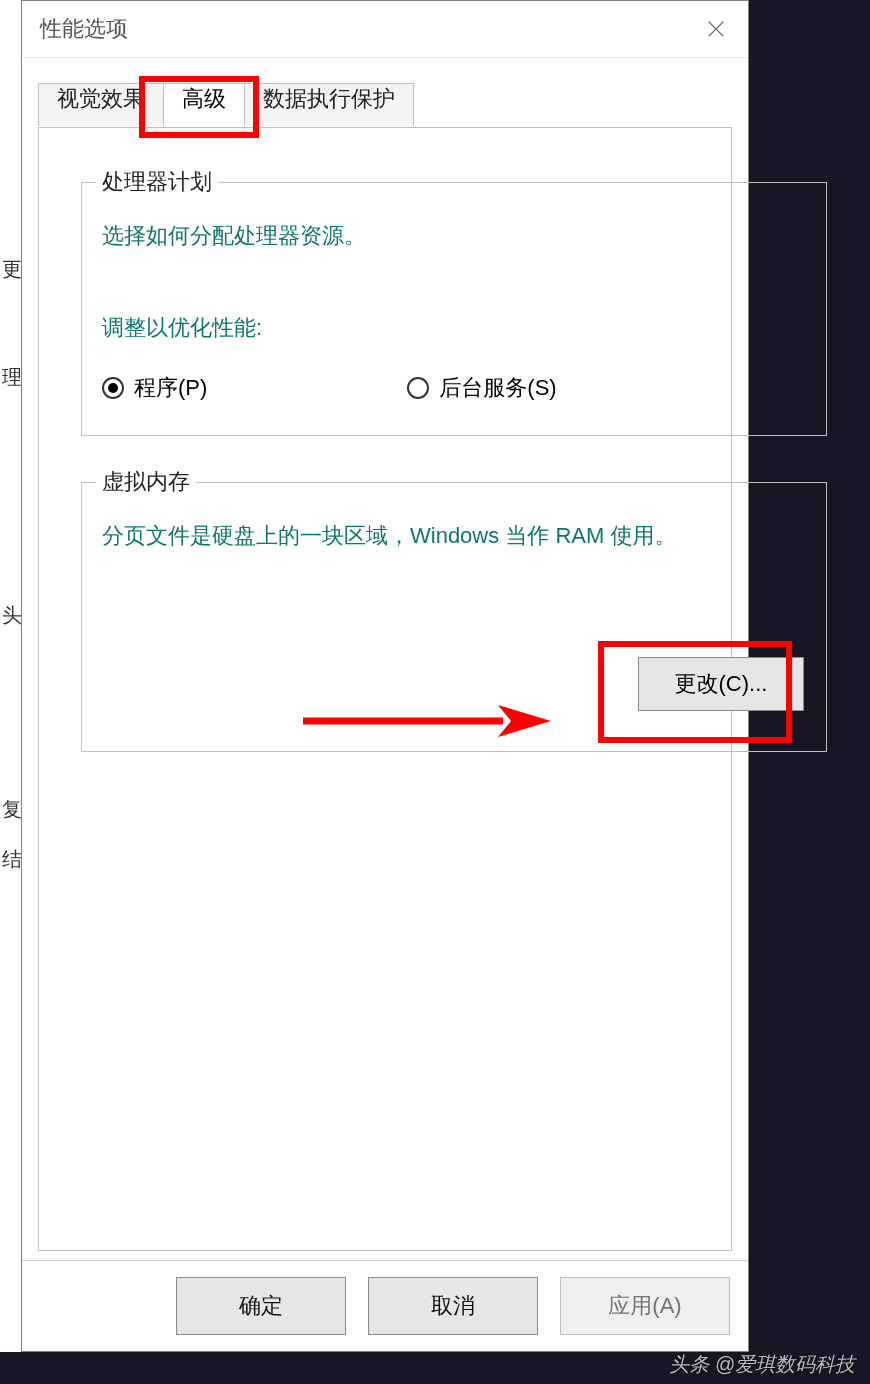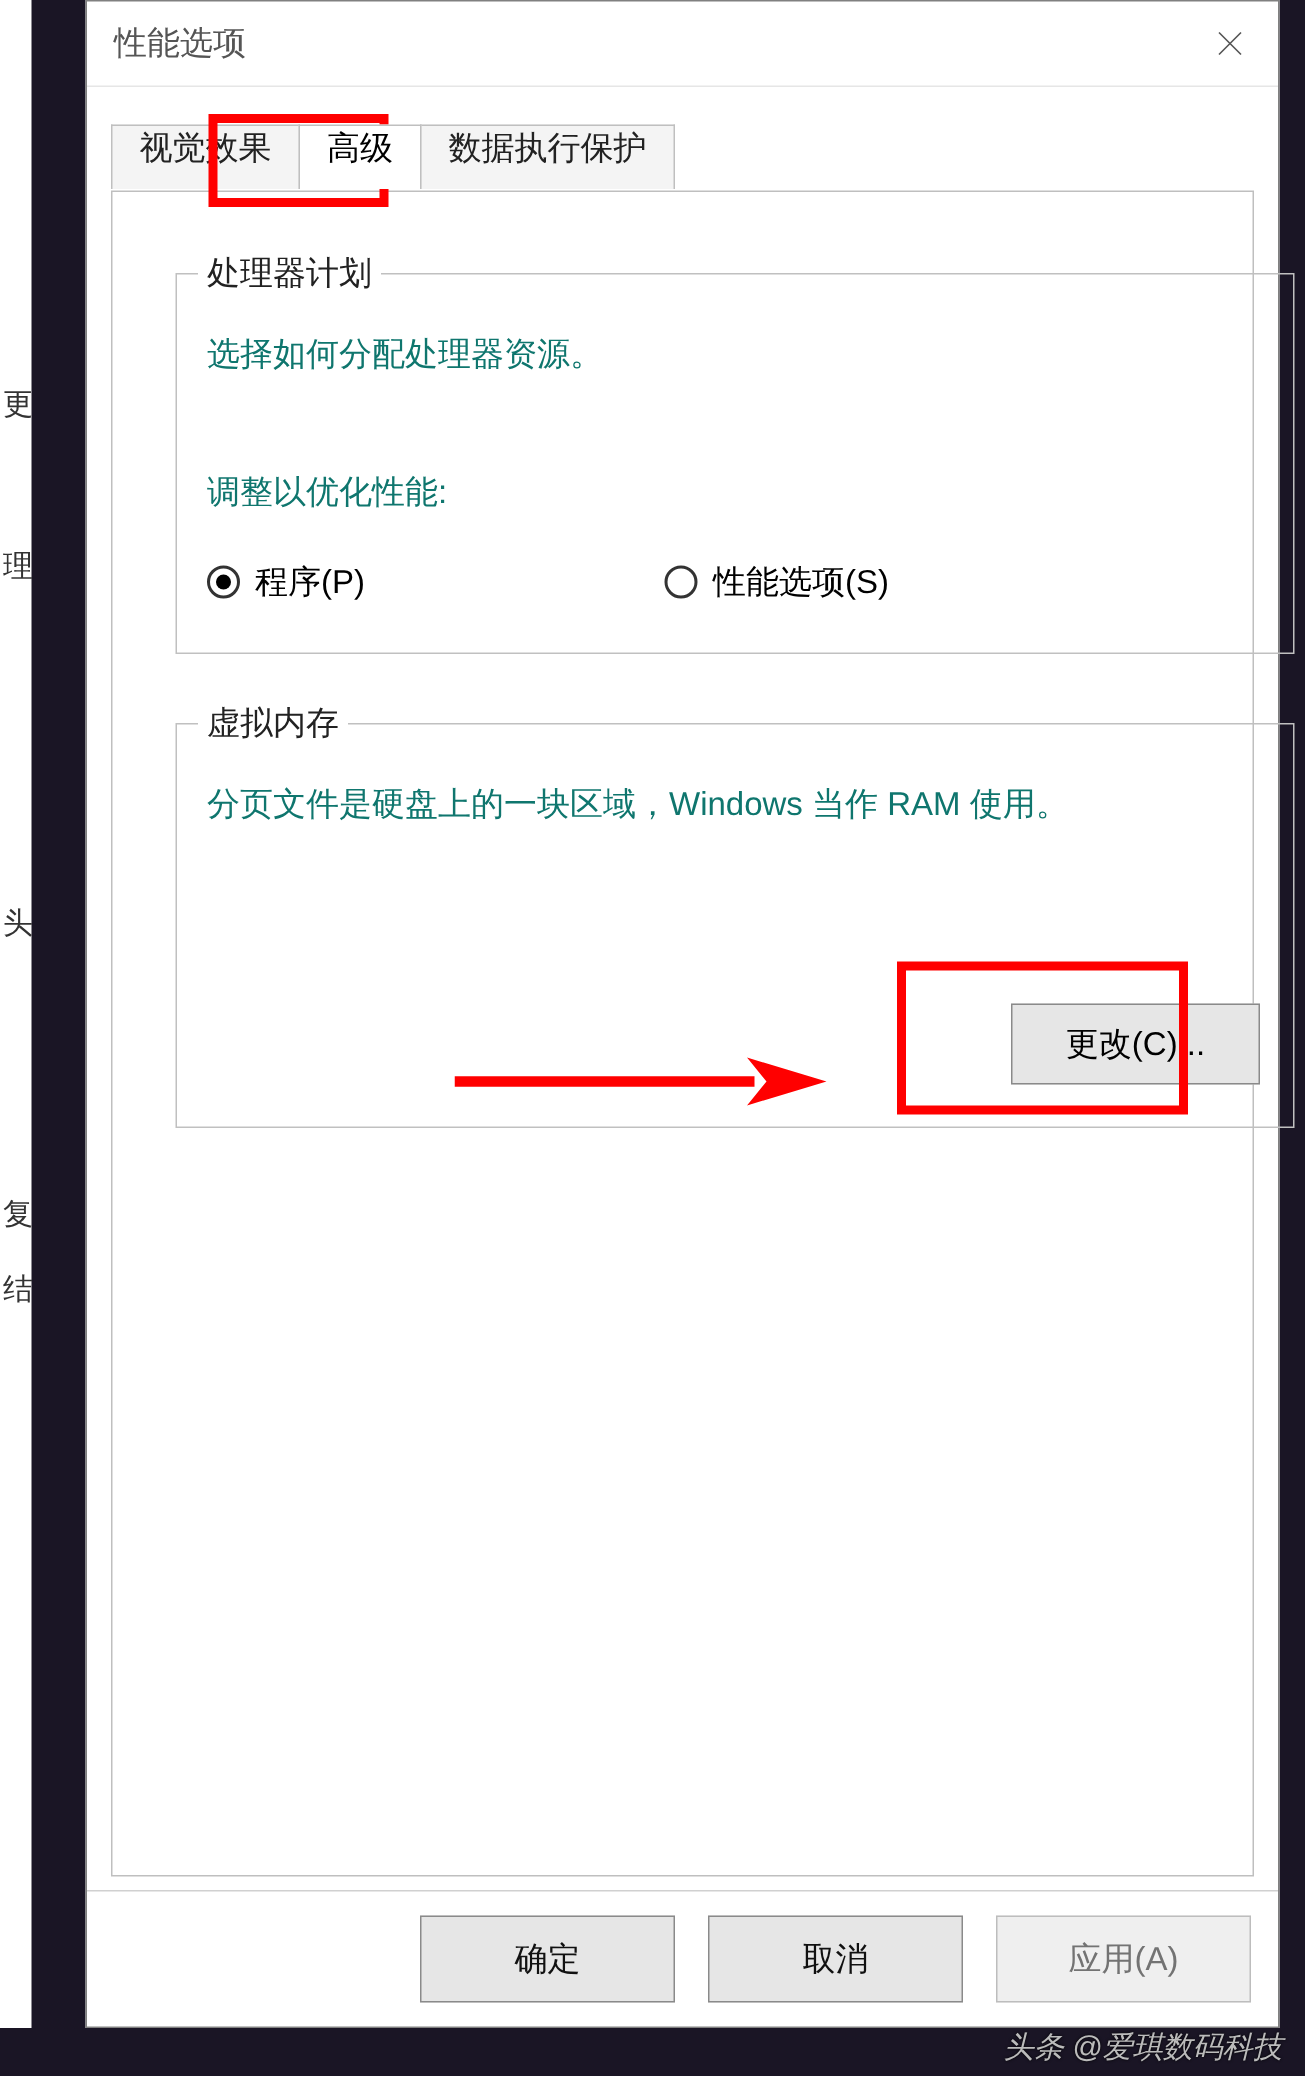--- a/index.html
+++ b/index.html
@@ -1,17 +1,17 @@
 <!DOCTYPE html>
 <html><head>
 <meta charset="utf-8">
 <style>
   html,body{margin:0;padding:0;font-family:"Microsoft YaHei","Segoe UI",sans-serif;background:#1a1525;}
   .stage{position:relative;width:870px;height:1384px;margin:0 auto;background:#1a1525;overflow:hidden;}
-  .dialog{position:absolute;left:21px;top:0;width:796px;height:1352px;background:#fff;border:1px solid #808080;box-sizing:border-box;margin-left:36px;}
+  .dialog{position:absolute;left:21px;top:0;width:728px;height:1352px;background:#fff;border:1px solid #808080;box-sizing:border-box;}
   .titlebar{height:56px;display:flex;align-items:center;justify-content:space-between;padding:0 16px 0 18px;border-bottom:1px solid #e6e6e6;}
   .title{font-size:22px;color:#555;}
   .close{width:32px;height:32px;display:flex;align-items:center;justify-content:center;color:#666;}
   .close svg{width:22px;height:22px;stroke:#555;stroke-width:1.2;}
   .tabs{position:absolute;left:16px;top:82px;display:flex;align-items:flex-end;}
   .tab{border:1px solid #bfbfbf;border-bottom:none;background:#f4f4f4;font-size:22px;color:#222;padding:0 18px 12px 18px;position:relative;}
   .tab.active{background:#fff;color:#000;z-index:2;}
   .tab + .tab{margin-left:-1px;}
   .tab-body{position:absolute;left:16px;right:16px;top:126px;bottom:100px;border:1px solid #bfbfbf;background:#fff;}
   .group{position:absolute;border:1px solid #c0c0c0;}
@@ -20,21 +20,21 @@
   .g2{left:42px;top:354px;width:744px;height:268px;}
   .line{font-size:22px;color:#0f766e;}
   .g1 .d1{position:absolute;left:20px;top:38px;}
   .g1 .d2{position:absolute;left:20px;top:130px;}
   .radios{position:absolute;left:20px;top:190px;display:flex;gap:200px;align-items:flex-start;}
   .radio{display:flex;align-items:center;gap:10px;font-size:22px;}
   .radio .dot{width:22px;height:22px;border:2px solid #333;border-radius:50%;display:flex;align-items:center;justify-content:center;box-sizing:border-box;}
   .radio.checked .dot::after{content:"";width:10px;height:10px;background:#000;border-radius:50%;}
   .g2 .d1{position:absolute;left:20px;top:38px;right:20px;}
   .g2 .row{position:absolute;left:20px;top:120px;right:20px;display:flex;justify-content:space-between;font-size:22px;}
-  .btn-change{position:absolute;right:22px;bottom:28px;width:164px;height:52px;border:1px solid #8a8a8a;background:#e6e6e6;font-size:22px;display:flex;align-items:center;justify-content:center;}
+  .btn-change{position:absolute;right:22px;bottom:40px;width:164px;height:52px;border:1px solid #8a8a8a;background:#e6e6e6;font-size:22px;display:flex;align-items:center;justify-content:center;}
   .bottom-bar{position:absolute;left:0;right:0;bottom:0;height:90px;border-top:1px solid #d0d0d0;display:flex;justify-content:flex-end;align-items:center;gap:22px;padding-right:18px;}
   .btn{width:168px;height:56px;border:1px solid #8a8a8a;background:#e6e6e6;font-size:22px;display:flex;align-items:center;justify-content:center;color:#111;}
   .btn.disabled{color:#737373;background:#efefef;border-color:#bdbdbd;}
   .hl{position:absolute;border:6px solid #ff0000;box-sizing:border-box;pointer-events:none;}
   .hl-tab{left:139px;top:76px;width:120px;height:62px;}
   .hl-change{left:598px;top:641px;width:194px;height:102px;}
   .arrow{position:absolute;left:303px;top:701px;pointer-events:none;}
   .arrow svg{display:block;}
   .side-strip{position:absolute;left:0;top:0;width:21px;height:1352px;background:#fff;}
   .side-strip span{position:absolute;left:2px;font-size:20px;color:#333;}
@@ -74,21 +74,21 @@
         <span class="group-legend">处理器计划</span>
         <div class="line d1">选择如何分配处理器资源。</div>
         <div class="line d2">调整以优化性能:</div>
         <div class="radios">
           <label class="radio checked">
             <span class="dot"></span>
             <span>程序(P)</span>
           </label>
           <label class="radio">
             <span class="dot"></span>
-            <span>性能选项(S)</span>
+            <span>后台服务(S)</span>
           </label>
         </div>
       </div>
 
       <div class="group g2">
         <span class="group-legend">虚拟内存</span>
         <div class="line d1">分页文件是硬盘上的一块区域，Windows 当作 RAM 使用。</div>
         <div class="btn-change">
           <span>更改(C)...</span>
         </div>

